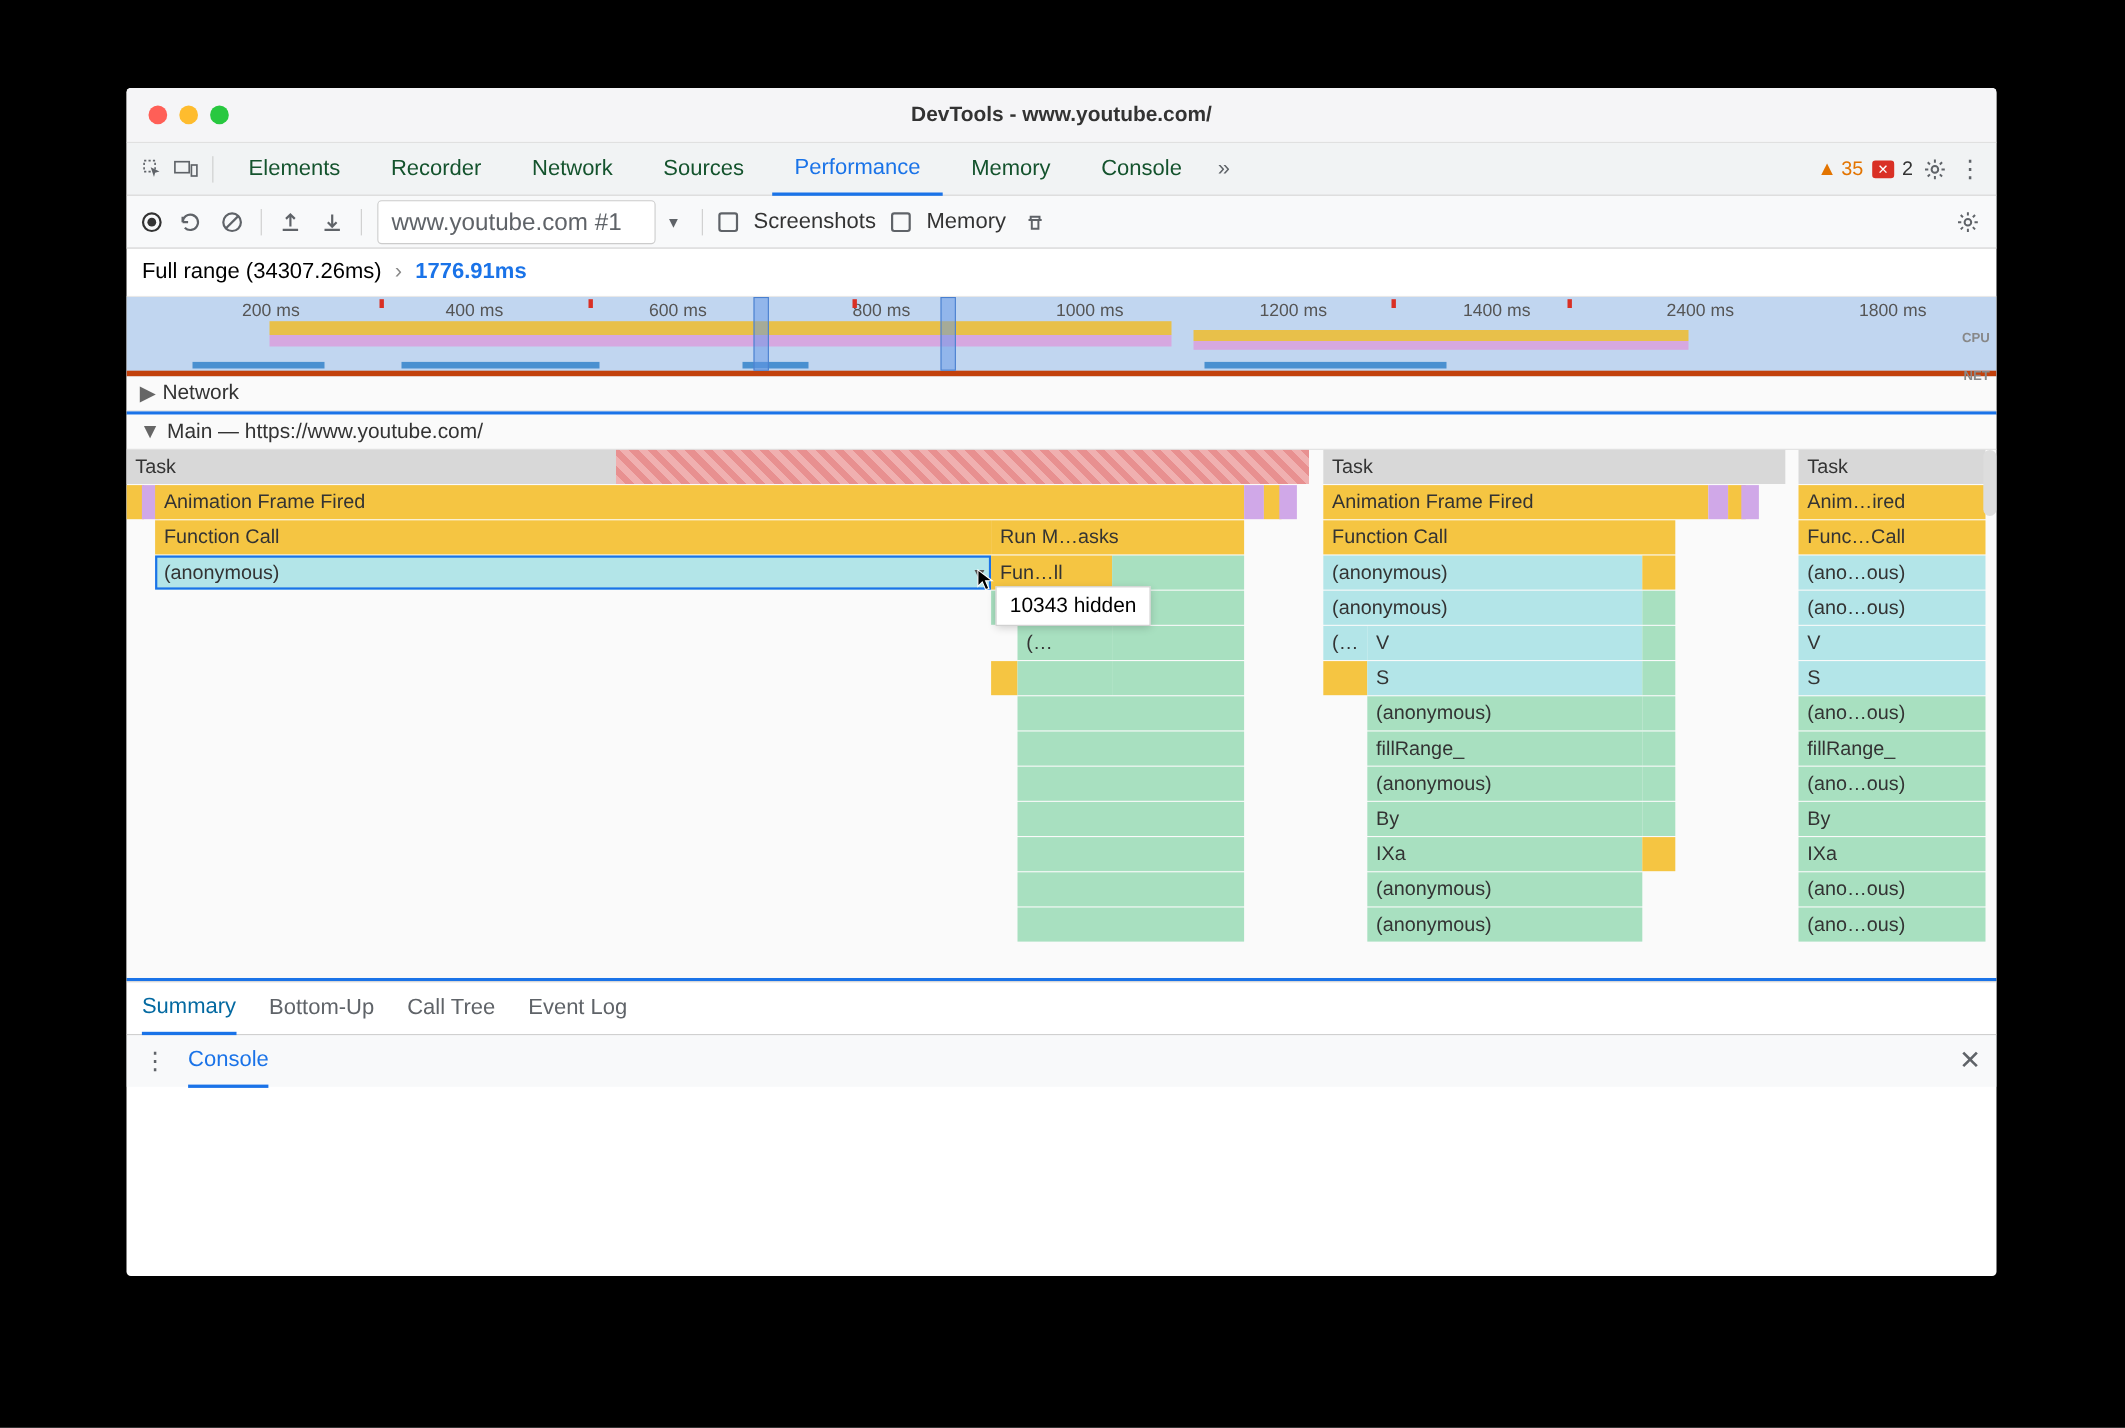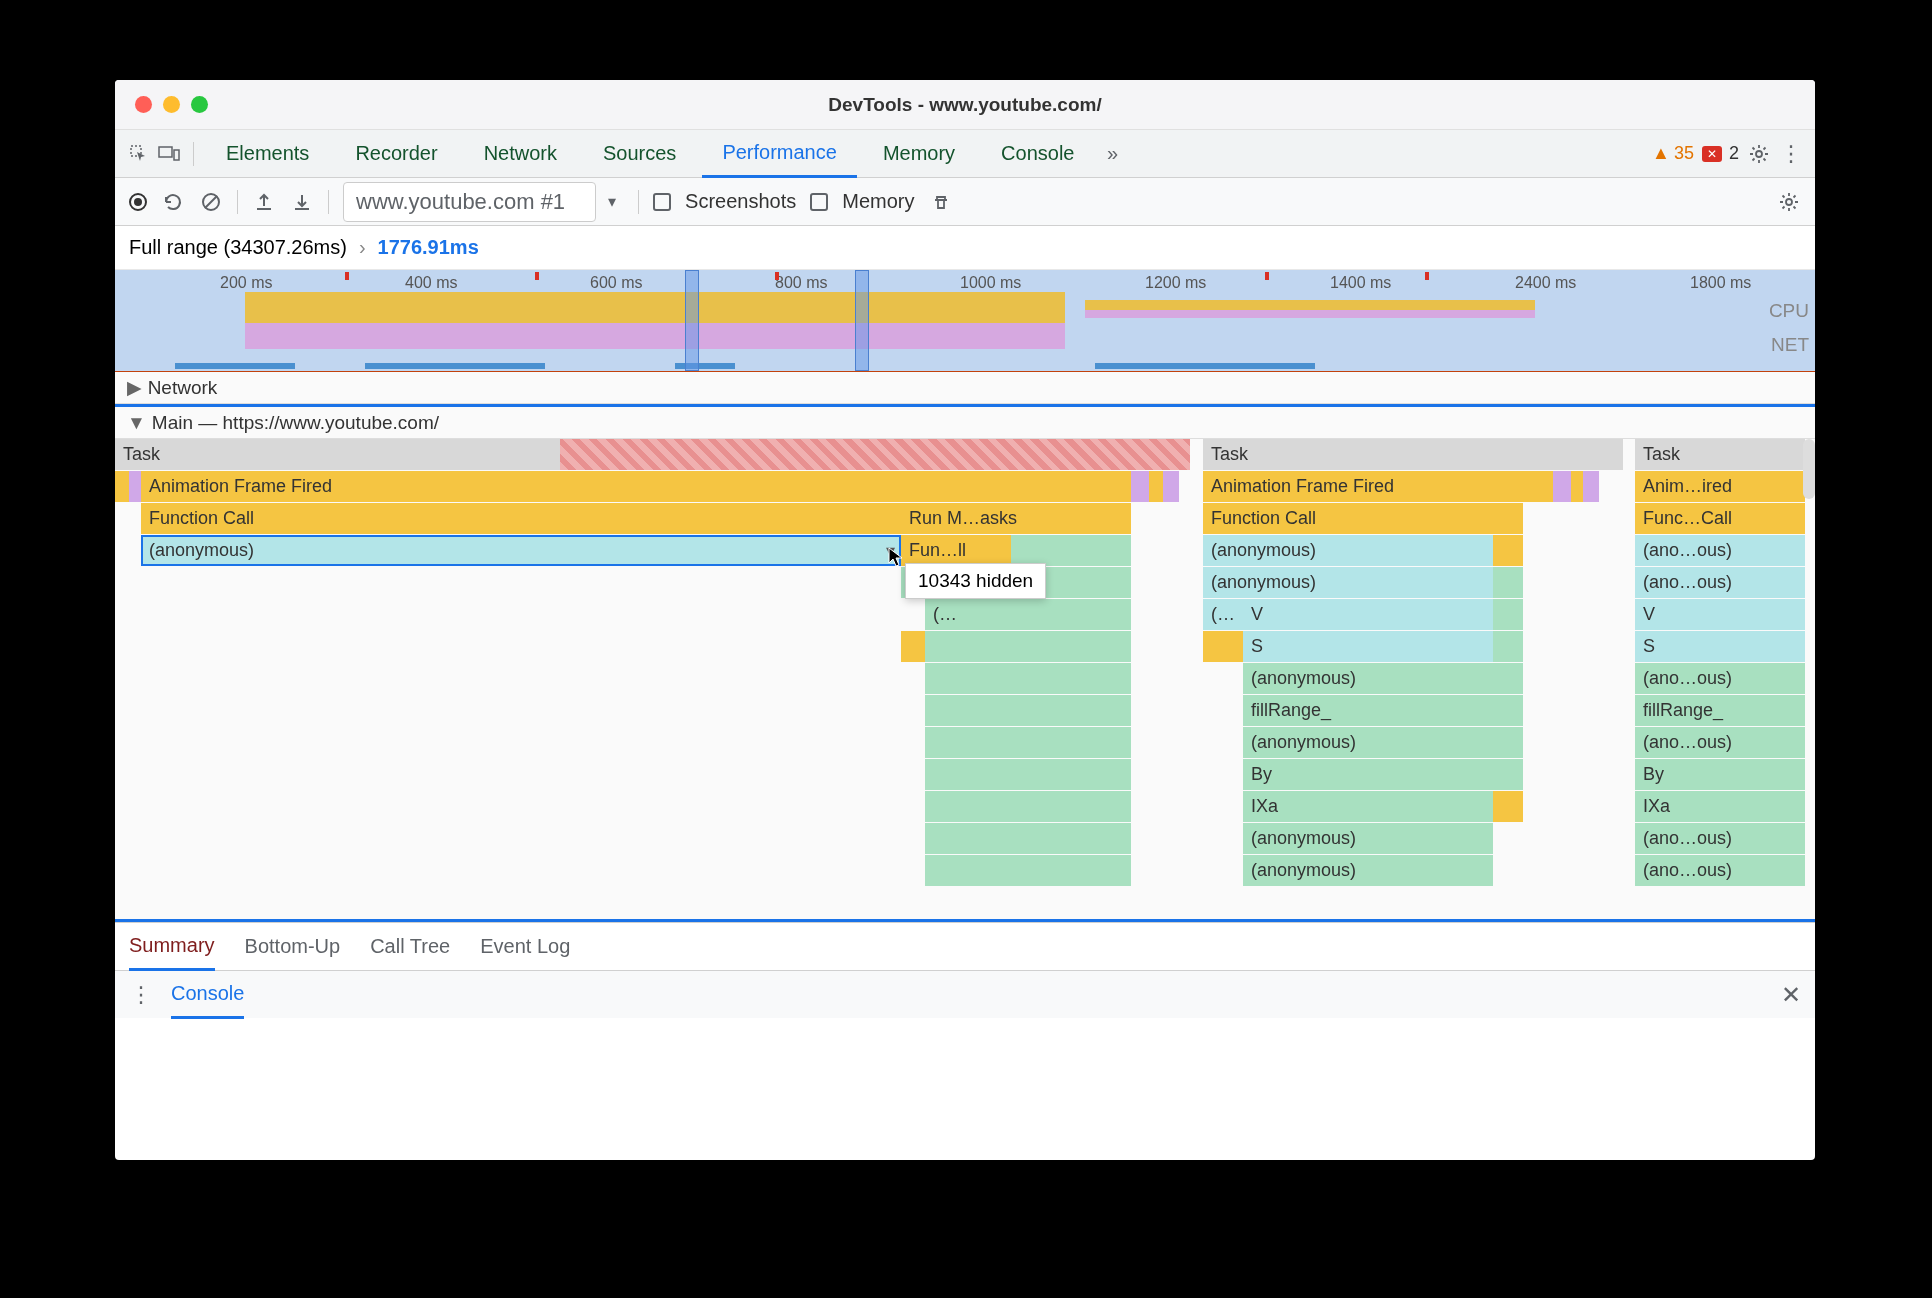--- a/index.html
+++ b/index.html
@@ -21,45 +21,45 @@
 .err{background:#d93025;color:#fff;font-size:12px;padding:1px 5px;border-radius:3px;margin-right:3px}
 .errc{color:#333;font-size:18px}
 .tbar{height:48px;background:#f8f9fa;border-bottom:1px solid #d0d0d0;display:flex;align-items:center;padding:0 14px;gap:14px}
 .rec{width:18px;height:18px;border:2px solid #333;border-radius:50%;position:relative}
 .rec:after{content:"";position:absolute;inset:3px;background:#333;border-radius:50%}
 .sel{border:1px solid #ccc;background:#fff;padding:6px 30px 6px 12px;font-size:22px;color:#5f6368;border-radius:4px}
 .chk{width:18px;height:18px;border:2px solid #5f6368;border-radius:3px}
 .lbl{font-size:20px;color:#333}
 .bc{height:44px;display:flex;align-items:center;padding:0 14px;gap:12px;font-size:20px;border-bottom:1px solid #e8e8e8}
 .bc .cur{color:#1a73e8;font-weight:600}
-.ov{height:102px;background:#c1d6f0;position:relative;border-bottom:1px solid #c2410c}
+.ov{height:72px;background:#c1d6f0;position:relative;border-bottom:5px solid #c2410c}
 .ovt{position:absolute;top:4px;font-size:16px;color:#555}
 .ovw{position:absolute;top:22px;bottom:22px;background:linear-gradient(#e8c04a,#e8c04a 55%,#d6a8e0 55%,#d6a8e0)}
-.ovl{position:absolute;right:6px;font-size:19px;color:#888;font-weight:400}
+.ovl{position:absolute;right:6px;font-size:12px;color:#888;font-weight:700}
 .ovb{position:absolute;bottom:2px;height:6px;background:#4a90d0}
 .ovm{position:absolute;top:2px;width:4px;height:8px;background:#d93025}
 .rul{height:34px;background:#fff;display:flex;border-bottom:1px solid #ddd;position:relative}
 .rt{position:absolute;top:6px;font-size:17px;color:#333}
 .trk{height:32px;border-bottom:1px solid #ddd;display:flex;align-items:center;padding-left:12px;font-size:19px;color:#333;background:#fafafa}
 .trk .arr{margin-right:6px;color:#666}
 .flame{position:relative;background:#fafafa}
 .row{height:32px;position:relative}
 .bar{position:absolute;height:31px;top:0;display:flex;align-items:center;padding:0 8px;font-size:18px;color:#333;overflow:hidden;white-space:nowrap}
 .gry{background:#d8d8d8}
 .org{background:#f5c542}
 .prp{background:#d0a8e8}
 .blu{background:#b3e5e8}
 .grn2{background:#a8e0c0}
 .haz{background:repeating-linear-gradient(45deg,#f0b0b0,#f0b0b0 6px,#e89090 6px,#e89090 12px)}
 .sel2{outline:2px solid #1a73e8;outline-offset:-2px}
 .tip{position:absolute;background:#fff;border:1px solid #ccc;padding:6px 12px;font-size:19px;box-shadow:0 2px 8px rgba(0,0,0,.2);z-index:10}
 .cur2{position:absolute;width:16px;height:22px}
 .btabs{height:48px;border-top:1px solid #d0d0d0;display:flex;align-items:center;padding:0 14px;gap:30px;background:#fff}
 .btab{font-size:20px;color:#5f6368;height:48px;display:flex;align-items:center;cursor:pointer}
-.btab.act{color:#7f1d1d;border-bottom:3px solid #1a73e8}
+.btab.act{color:#0369a1;border-bottom:3px solid #1a73e8}
 .drawer{height:48px;border-top:1px solid #d0d0d0;display:flex;align-items:center;padding:0 14px;gap:18px;background:#f8f9fa}
 .dtab{color:#1a73e8;font-size:20px;border-bottom:3px solid #1a73e8;height:48px;display:flex;align-items:center}
 .cls{margin-left:auto;font-size:24px;color:#5f6368;cursor:pointer}
 .scr{position:absolute;right:0;width:12px;background:#ddd;border-radius:6px}
 </style>
 </head>
 <body>
 
 <div class="win">
  <div class="titlebar">

